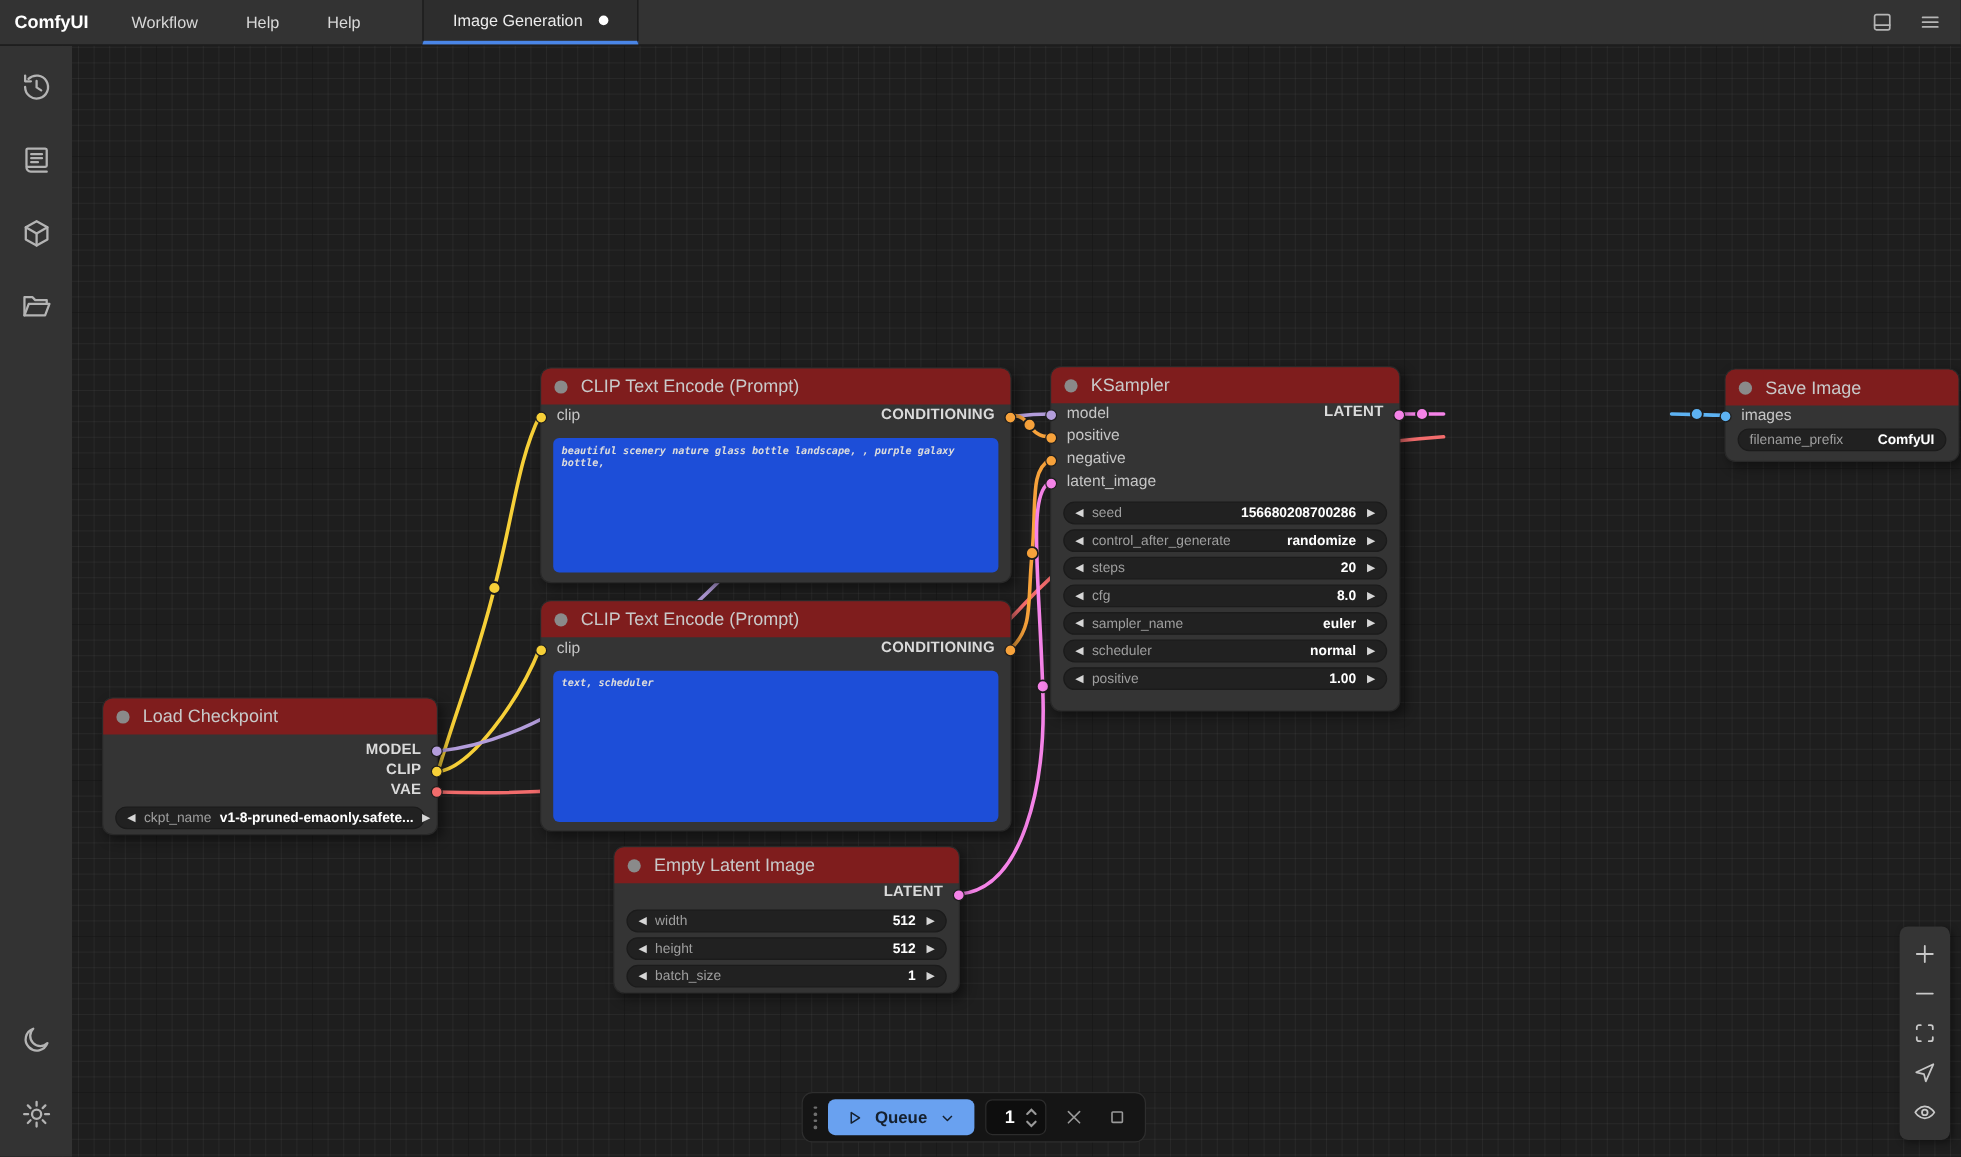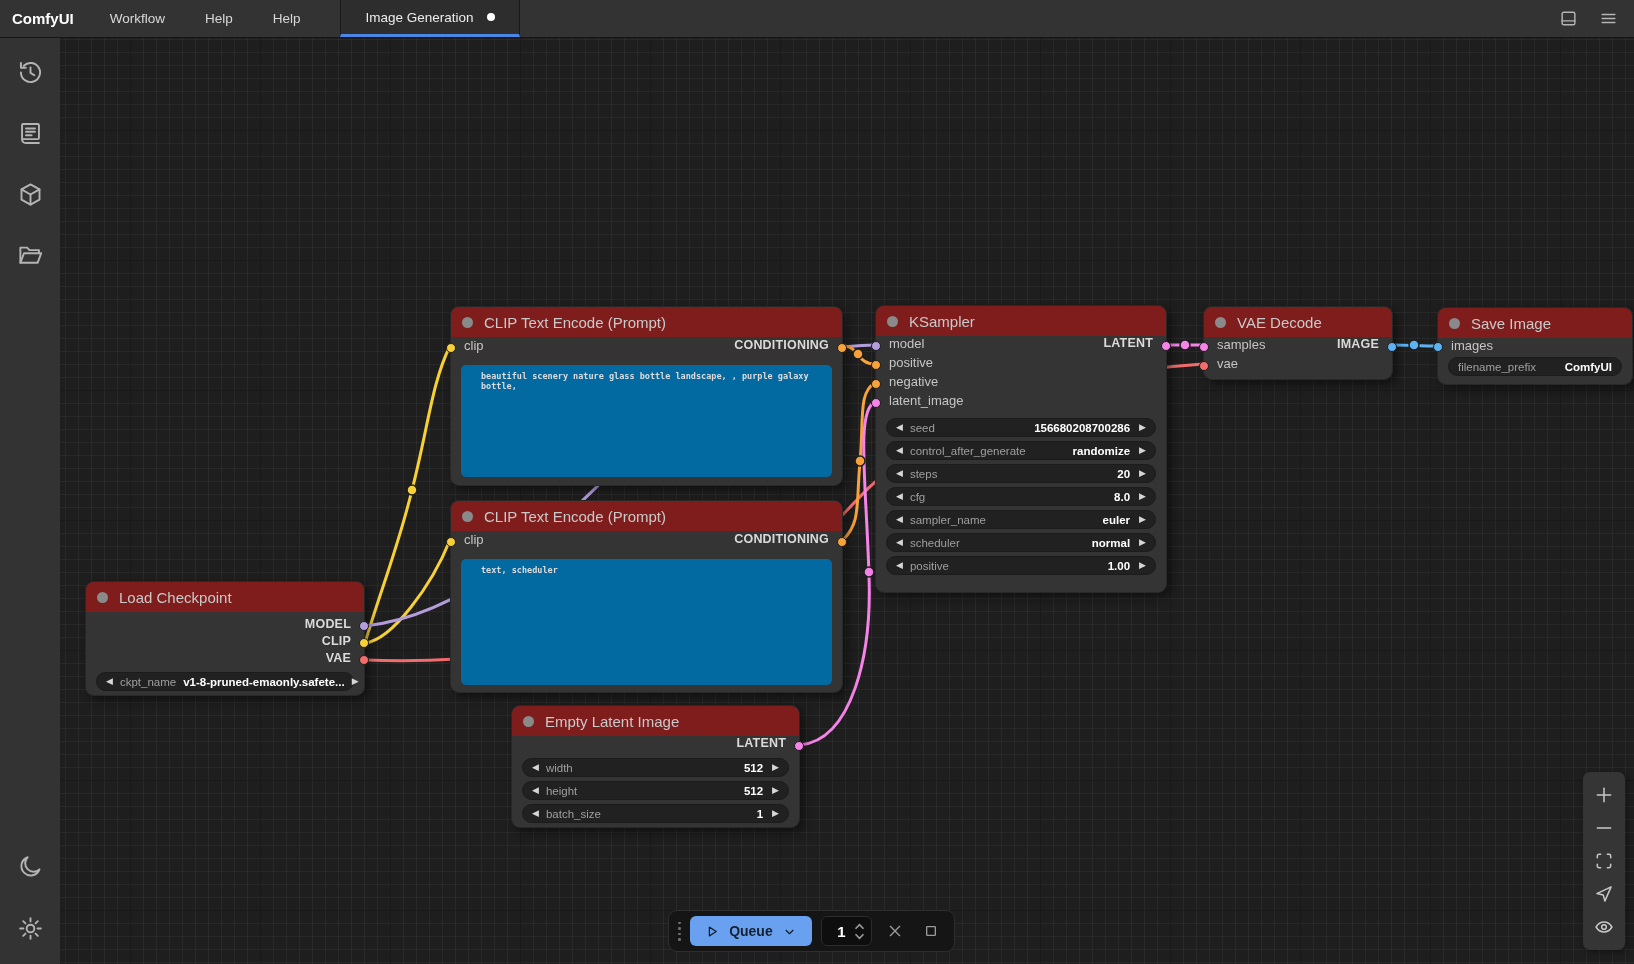--- a/index.html
+++ b/index.html
@@ -14,21 +14,21 @@
       linear-gradient(90deg, rgba(0,0,0,.38) 1px, transparent 1px),
       linear-gradient(rgba(255,255,255,.045) 1px, transparent 1px),
       linear-gradient(90deg, rgba(255,255,255,.045) 1px, transparent 1px);
     background-size:130px 130px,130px 130px,13px 13px,13px 13px; }
 
   
   .topbar { position:absolute; top:0; left:0; right:0; height:38px; background:#333333;
             border-bottom:1px solid #161616; display:flex; align-items:stretch; z-index:30; }
   .logo { color:#ffffff; font-weight:700; font-size:15px; display:flex; align-items:center; padding:0 16px 0 12px; }
   .menu-item { color:#d8d8d8; font-size:13.5px; display:flex; align-items:center; padding:16px 20px; cursor:default; }
-  .wtab { margin-left:20px; display:flex; align-items:center; gap:13px; padding:0 24px;
+  .wtab { margin-left:32px; display:flex; align-items:center; gap:13px; padding:0 24px;
           background:#2d2d2d; border-left:1px solid #191919; border-right:1px solid #191919;
           border-bottom:3px solid #4a86e8; color:#ececec; font-size:13.5px; }
   .tab-dot { width:8px; height:8px; border-radius:50%; background:#ffffff; }
   .topbar-spacer { flex:1; }
   .tb-icon { width:40px; display:flex; align-items:center; justify-content:center; color:#b5b5b5; }
   .tb-icon svg { width:19px; height:19px; stroke:#b5b5b5; stroke-width:1.8; fill:none; stroke-linecap:round; }
 
   
   .sidebar { position:absolute; top:38px; left:0; bottom:0; width:60px; background:#333333;
              z-index:25; display:flex; flex-direction:column; align-items:center; }
@@ -69,23 +69,23 @@
   .p-cond   { background:#f7a23b; }
   .p-latent { background:#f583e8; }
   .p-image  { background:#5db2f2; }
   .widget { height:19px; background:#212121; border:1px solid #1b1b1b; border-radius:10px;
             margin:4px 10px 0; display:flex; align-items:center; padding:0 9px; gap:7px;
             font-size:11.5px; }
   .warr { color:#d6d6d6; font-size:9px; line-height:1; }
   .wlabel { color:#9f9f9f; }
   .wvalue { color:#ffffff; font-weight:700; margin-left:auto; white-space:nowrap; }
   .wvalue.pad { margin-right:2px; }
-  .prompt { background:#0369a1; border-radius:5px; margin:7px 10px 0; padding:6px 20px;
+  .prompt { background:#1d4ed8; border-radius:5px; margin:7px 10px 0; padding:6px 7px;
             font-family:"DejaVu Sans Mono", monospace; font-size:8.5px; font-weight:700;
-            color:#dcdcdc; white-space:pre-wrap; overflow:hidden; }
+            color:#dcdcdc; white-space:pre-wrap; overflow:hidden;font-style:italic; }
 
   
   .queuebar { position:absolute; left:668px; top:910px; width:287px; height:42px; background:#151515;
               border:1px solid #2e2e2e; border-radius:9px; display:flex; align-items:center;
               padding:0 9px; gap:9px; z-index:20; }
   .drag-dots { display:flex; flex-direction:column; gap:3px; }
   .drag-dots i { width:2.5px; height:2.5px; border-radius:50%; background:#6f6f6f; }
   .queue-btn { height:30px; width:126px; background:#69a1f0; border-radius:6px; display:flex;
                align-items:center; justify-content:center; gap:9px; color:#15202e; font-size:14px;
                font-weight:700; }
@@ -274,36 +274,20 @@
       <span class="warr">▶</span>
     </div>
     <div class="widget">
       <span class="warr">◀</span>
       <span class="wlabel">positive</span>
       <span class="wvalue pad">1.00</span>
       <span class="warr">▶</span>
     </div>
   </div>
 
-  <div class="node" style="left:1203px;top:306px;width:190px;height:74px">
-    <div class="nheader">
-      <span class="ndot"></span>
-      <span class="ntitle">VAE Decode</span>
-    </div>
-    <div class="srow">
-      <span class="port in p-latent"></span>
-      <span class="slabel">samples</span>
-      <span class="olabel">IMAGE</span>
-      <span class="port out p-image"></span>
-    </div>
-    <div class="srow">
-      <span class="port in p-vae"></span>
-      <span class="slabel">vae</span>
-    </div>
-  </div>
 
   <div class="node" style="left:1437px;top:307px;width:196px;height:78px">
     <div class="nheader">
       <span class="ndot"></span>
       <span class="ntitle">Save Image</span>
     </div>
     <div class="srow" style="height:18px">
       <span class="port in p-image"></span>
       <span class="slabel">images</span>
     </div>

